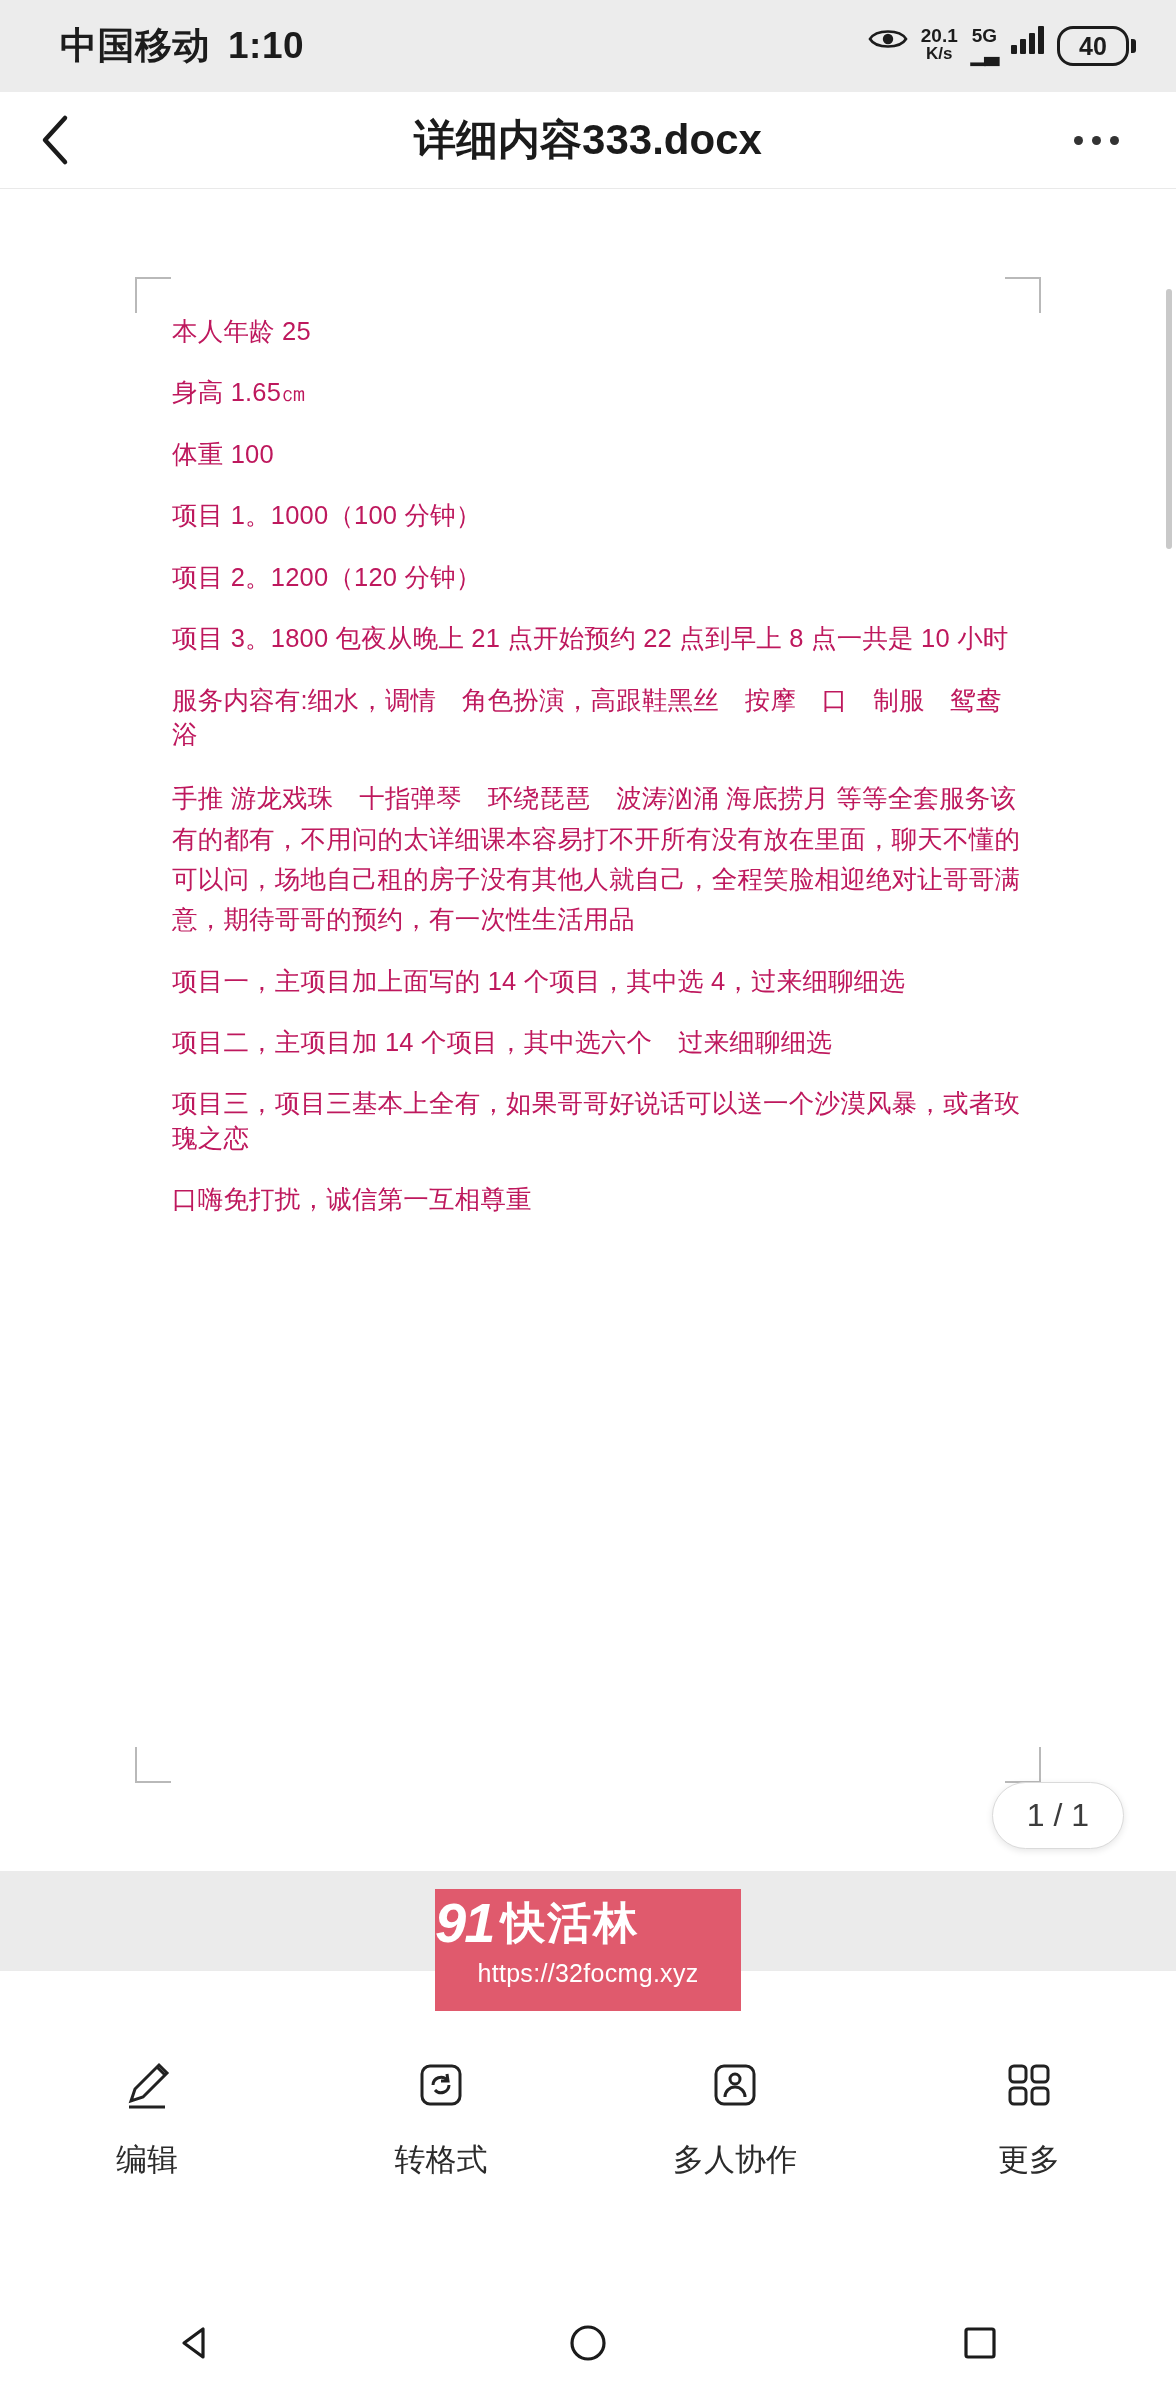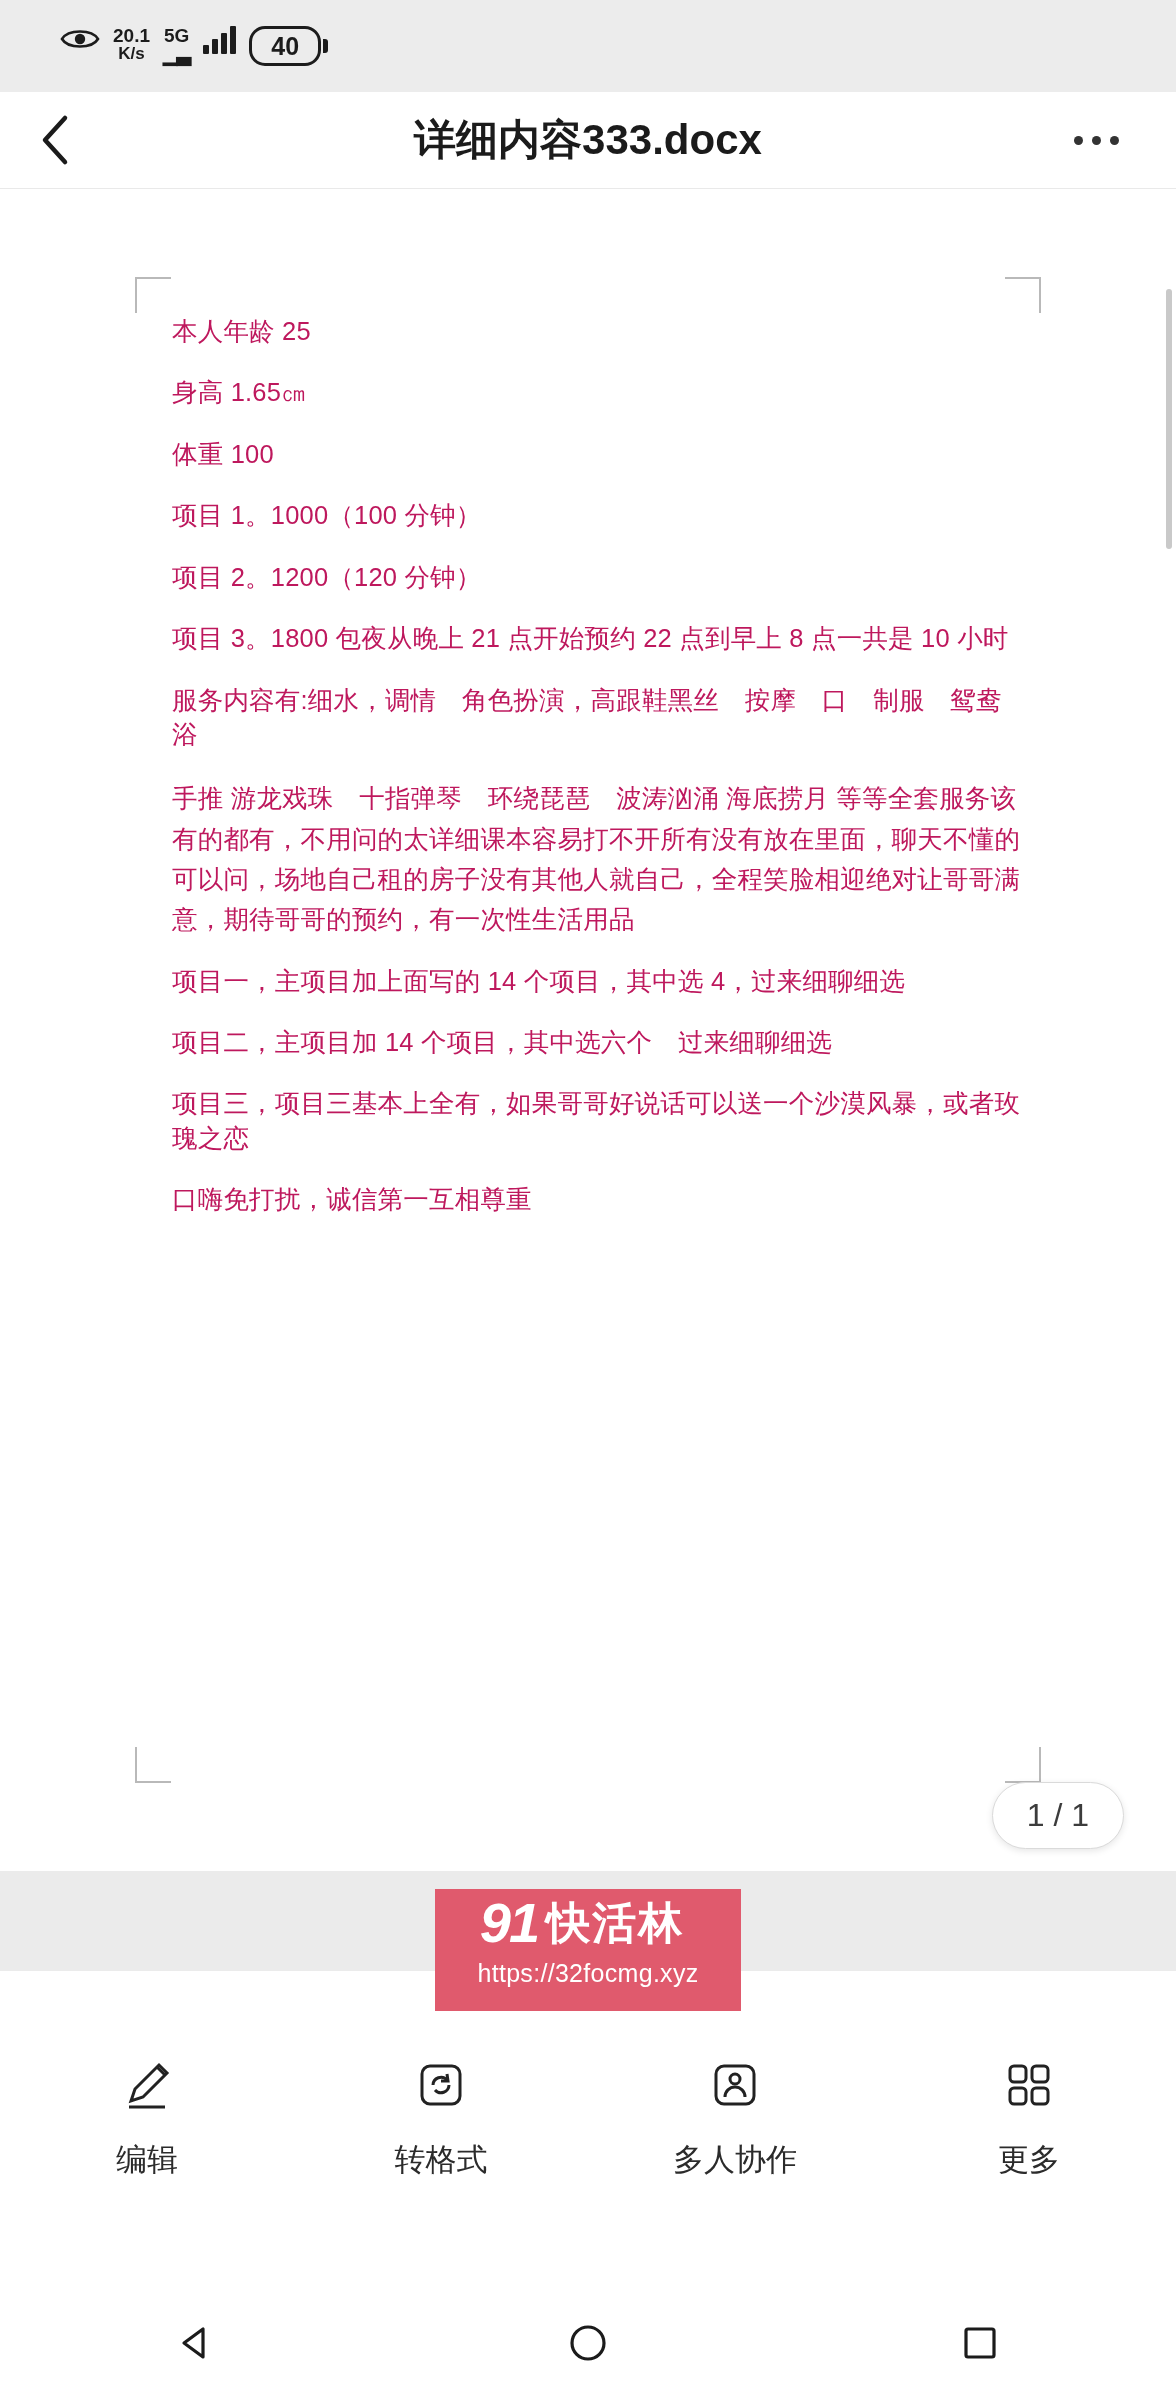--- a/index.html
+++ b/index.html
@@ -223,21 +223,20 @@
     top: 18px;
     width: 306px;
     text-align: center;
     color: #ffffff;
     z-index: 5;
   }
   .wm-top {
     background: #e05a6d;
     display: flex;
     align-items: center;
-    justify-content: center;
     gap: 8px;
     padding: 6px 12px 4px 0;
   }
   .wm-91 {
     font-size: 56px;
     font-weight: bold;
     font-style: italic;
     line-height: 1;
     letter-spacing: -2px;
   }
@@ -285,20 +284,24 @@
     display: flex;
     align-items: center;
     justify-content: space-around;
   }
   .navbar .nav-ico { display: flex; align-items: center; justify-content: center; width: 120px; height: 110px; }
 </style>
 </head>
 <body>
 
 <div class="statusbar">
+  <div class="status-left">
+    <span>中国移动</span>
+    <span>1:10</span>
+  </div>
   <div class="status-right">
     <span class="eye-icon">
       <svg width="40" height="26" viewBox="0 0 40 26">
         <path d="M2 13 C8 3, 32 3, 38 13 C32 23, 8 23, 2 13 Z" fill="none" stroke="#1c1c1c" stroke-width="2.6"></path>
         <circle cx="20" cy="13" r="5.2" fill="#1c1c1c"></circle>
       </svg>
     </span>
     <span class="netspeed">
       <span class="n1">20.1</span>
       <span class="n2">K/s</span>

